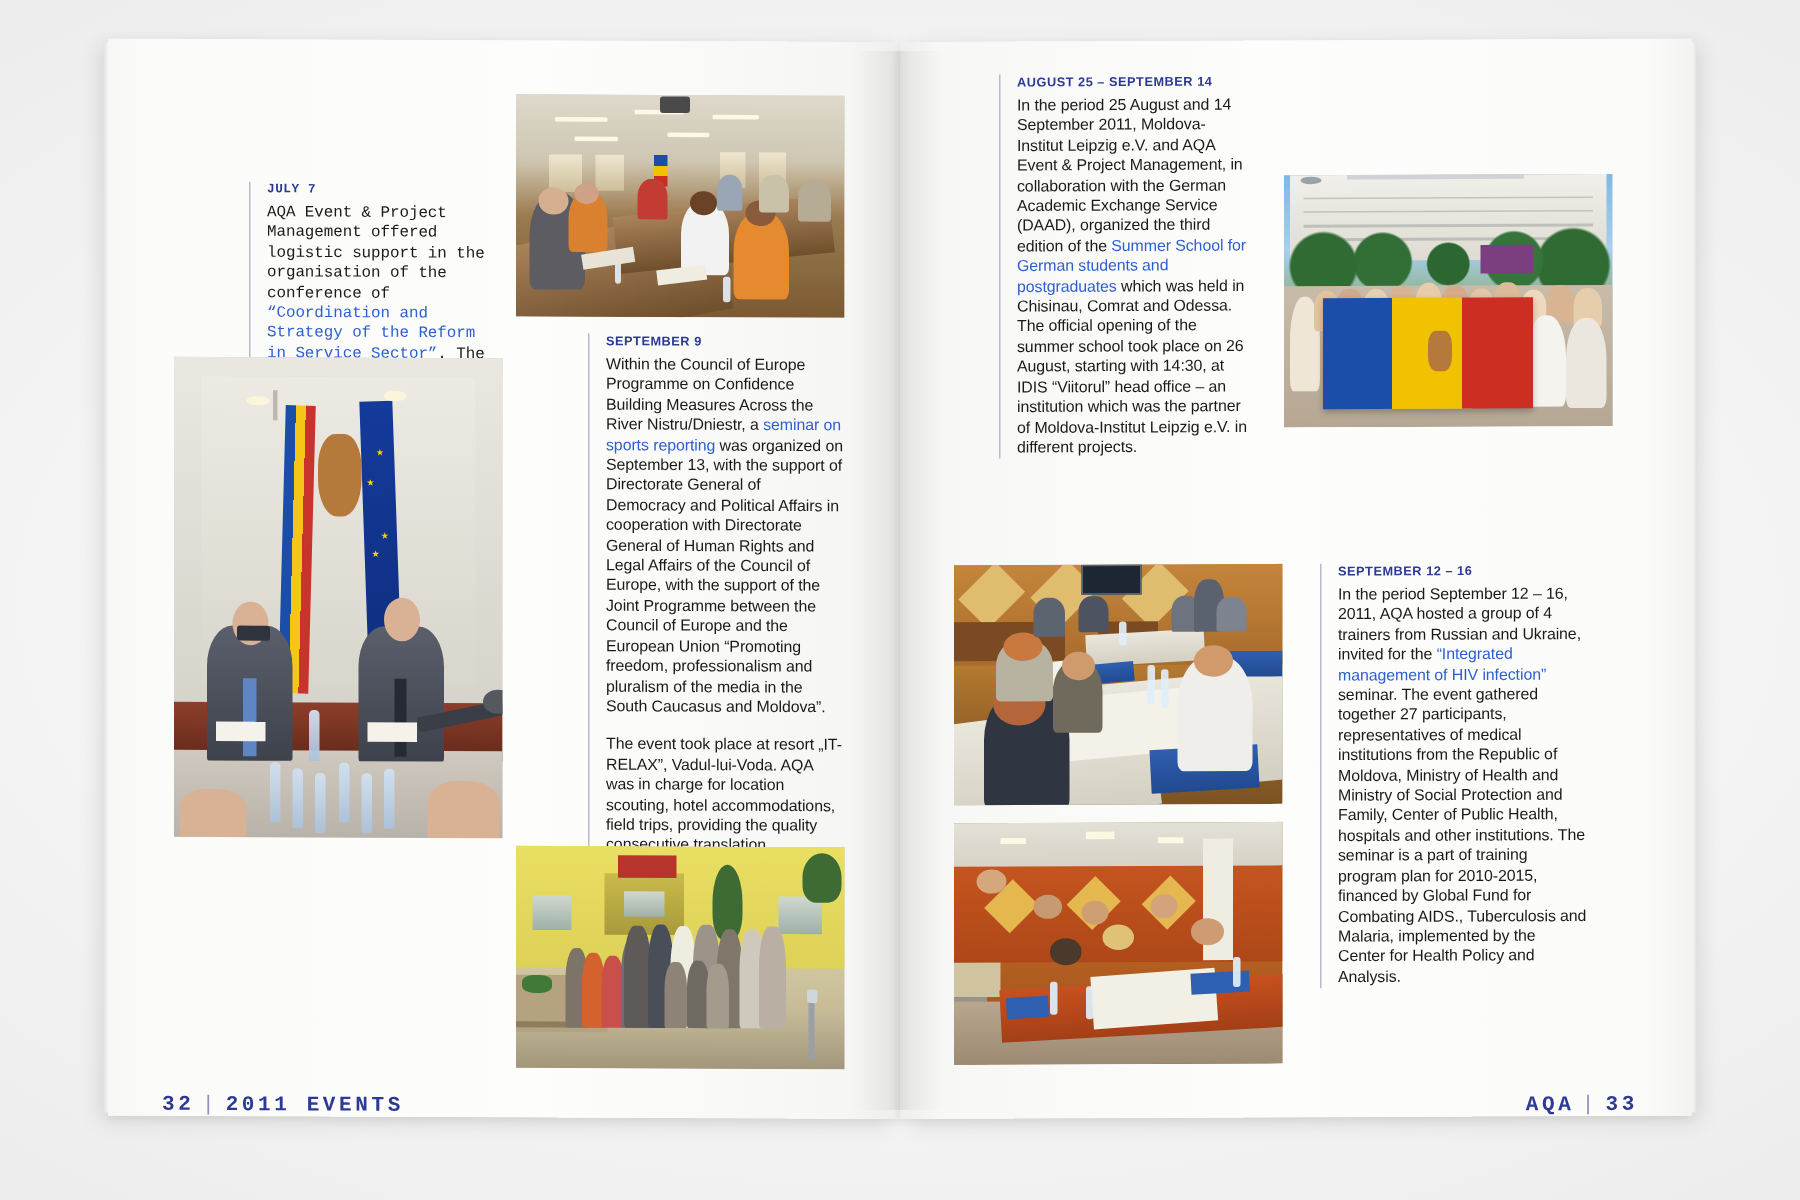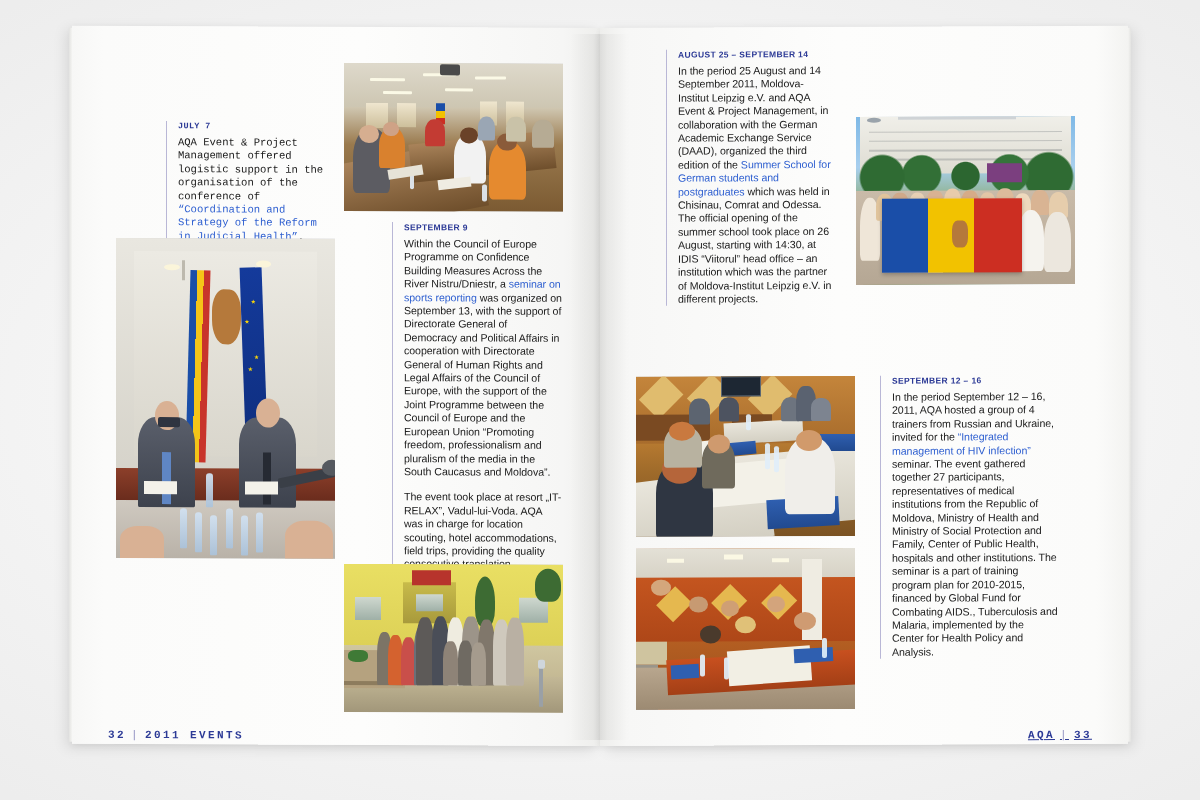--- a/index.html
+++ b/index.html
@@ -60,27 +60,27 @@
   .blk-body p{margin:0 0 12px 0;}
   .blk-body p:last-child{margin-bottom:0;}
   .lnk{color:#2e5fd0;}
 
   
   .photo{position:absolute;overflow:hidden;background:#cfcfcf;}
   .photo .inner{position:absolute;inset:0;}
 
   
   .folio{
-    position:absolute;font-size:11px;font-weight:bold;color:#2c3a96;
+    position:absolute;font-size:14px;font-weight:bold;color:#2c3a96;
     letter-spacing:2.4px;font-family:"Liberation Mono", monospace;
     text-transform:uppercase;
   }
   .folio .bar{color:#8f8fc0;font-weight:normal;padding:0 5px;}
   .folio.left{left:36px;top:703px;}
-  .folio.right{right:36px;top:703px;text-align:right;text-decoration:underline;}
+  .folio.right{right:36px;top:703px;text-align:right;}
 
   
   .cr1{background:linear-gradient(#d9d4c4 0%,#cfc6b0 30%,#9a7a4e 55%,#7b5a32 100%);}
   .cr1 .ceil{position:absolute;left:0;top:0;right:0;height:30%;
     background:linear-gradient(#ded9cb,#cdc6b2);}
   .cr1 .lamp{position:absolute;background:#fdfbe8;border-radius:1px;opacity:.95;}
   .cr1 .win{position:absolute;background:linear-gradient(#efe6cf,#cdbf9b);}
   .cr1 .tbl{position:absolute;background:linear-gradient(#a9835a,#6f4f2c);}
   .cr1 .pers{position:absolute;border-radius:45% 45% 10% 10%;}
 
@@ -166,21 +166,21 @@
 
 <div class="stage">
   <div class="spread">
 
     <div class="page left">
       <div class="edge-l"></div>
 
       <div class="block" style="left:94px;top:95px;width:160px;font-family:Liberation Mono, monospace;">
         <div class="blk-head">JULY 7</div>
         <div class="blk-body">
-          <p><span>AQA Event &amp; Project Management offered logistic support in the organisation of the conference of </span><span class="lnk">“Coordination and Strategy of the Reform in Judicial Health”</span><span>. The Conference took place at the National Institute of Justice on 07.07.2011.</span></p>
+          <p><span>AQA Event &amp; Project Management offered logistic support in the organisation of the conference of </span><span class="lnk">“Coordination and Strategy of the Reform in Service Sector”</span><span>. The Conference took place at the National Institute of Justice on 07.07.2011.</span></p>
         </div>
       </div>
 
       <div class="photo" style="left:272px;top:36px;width:219px;height:148px;">
         <div class="inner cr1">
           <div class="ceil"></div>
           <div class="lamp" style="left:12%;top:10%;width:16%;height:3px;"></div>
           <div class="lamp" style="left:36%;top:7%;width:15%;height:3px;"></div>
           <div class="lamp" style="left:60%;top:9%;width:14%;height:3px;"></div>
           <div class="lamp" style="left:18%;top:19%;width:13%;height:3px;"></div>

